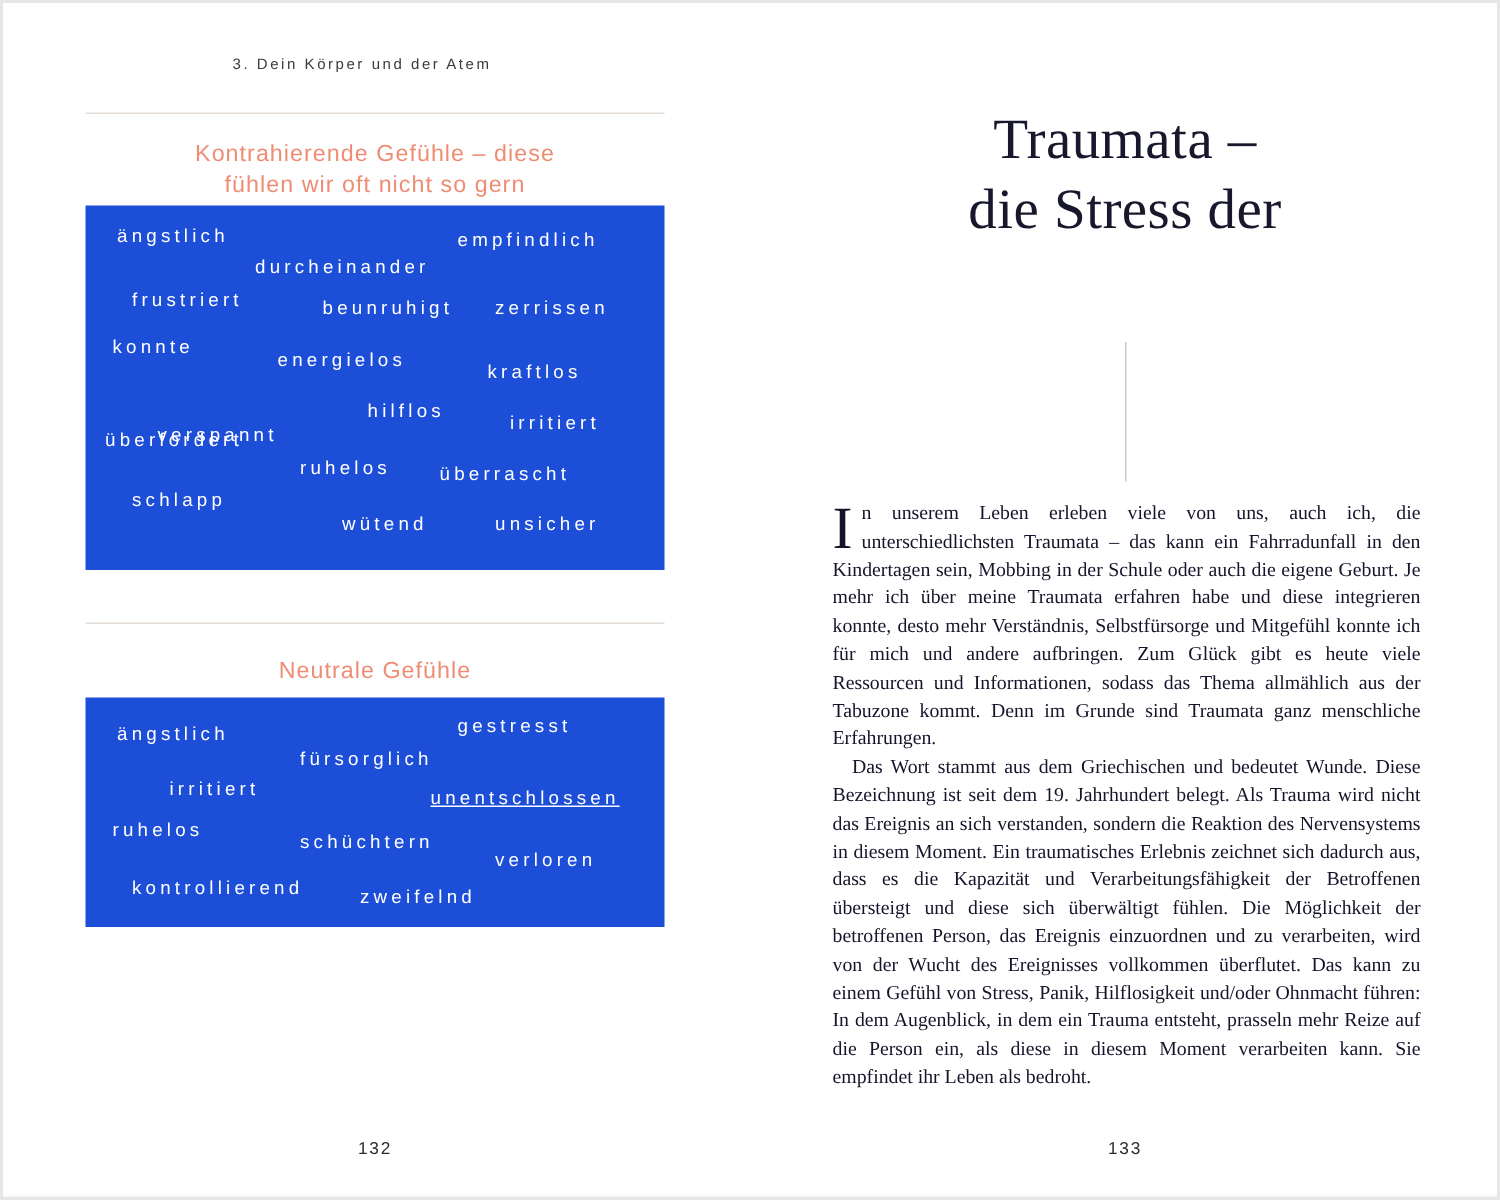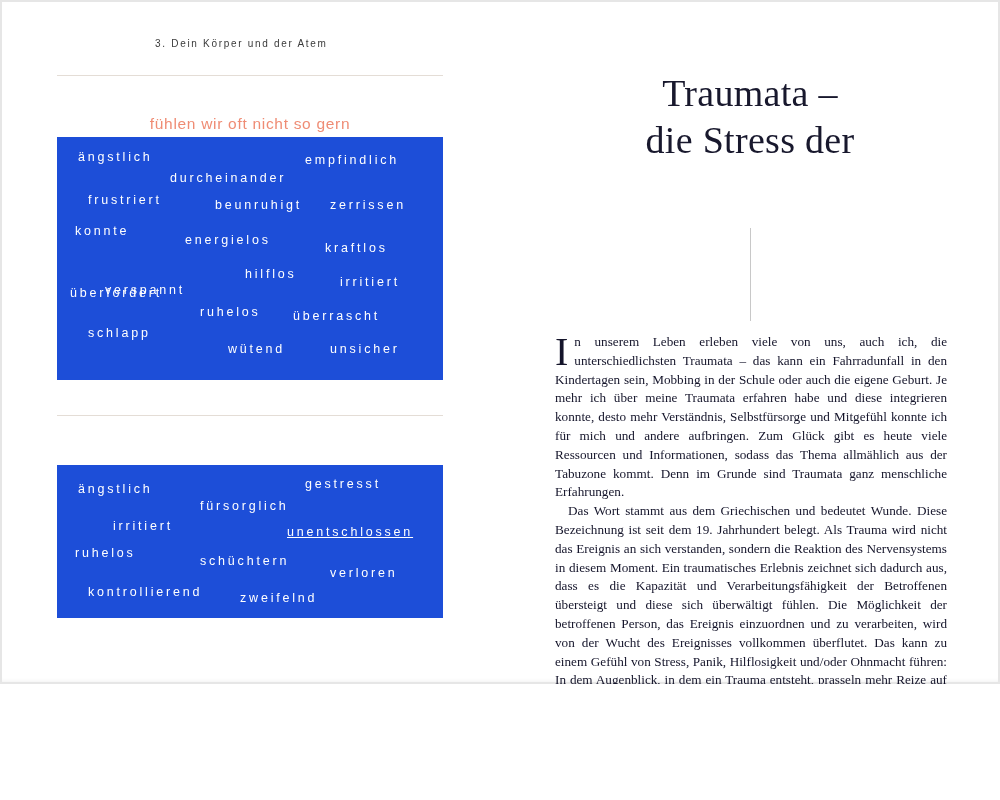--- a/index.html
+++ b/index.html
@@ -1,20 +1,20 @@
 <!DOCTYPE html>
 <html lang="de"><head>
 <meta charset="utf-8">
 <style>
   * { margin:0; padding:0; box-sizing:border-box; }
   html,body { width:1000px; height:800px; background:#fff; }
   body { font-family:"Liberation Sans", sans-serif; color:#1b1b2e; }
 
   .spread {
-    position:relative; width:1000px; height:684px; background:#ffffff;
+    position:relative; width:1000px; height:800px; background:#ffffff;
     box-shadow: inset 0 0 0 2px #e6e6e6, inset 0 -4px 6px -4px #d9d9d9;
     overflow:hidden;
   }
   .page { position:absolute; top:0; height:800px; width:500px; }
   .page-left { left:0; }
   .page-right { left:500px; }
 
   
   .running-header {
     position:absolute; left:155px; top:38px;
@@ -81,21 +81,21 @@
 
 <div class="spread">
 
   <div class="page page-left">
 
     <div class="running-header">3. Dein Körper und der Atem</div>
 
     <div class="rule rule-top"></div>
 
     <div class="section-title section-title-1">
-      <br>
+      <span>Kontrahierende Gefühle – diese</span><br>
       <span>fühlen wir oft nicht so gern</span>
     </div>
 
     <div class="feelings-box feelings-box-1">
         <span class="feeling-word" style="left: 21px; top: 13px;">ängstlich</span>
         <span class="feeling-word" style="left: 248px; top: 16px;">empfindlich</span>
         <span class="feeling-word" style="left: 113px; top: 34px;">durcheinander</span>
         <span class="feeling-word" style="left: 31px; top: 56px;">frustriert</span>
         <span class="feeling-word" style="left: 158px; top: 61px;">beunruhigt</span>
         <span class="feeling-word" style="left: 273px; top: 61px;">zerrissen</span>
@@ -108,20 +108,21 @@
         <span class="feeling-word" style="left: 13px; top: 149px;">überfordert</span>
         <span class="feeling-word" style="left: 143px; top: 168px;">ruhelos</span>
         <span class="feeling-word" style="left: 236px; top: 172px;">überrascht</span>
         <span class="feeling-word" style="left: 31px; top: 189px;">schlapp</span>
         <span class="feeling-word" style="left: 171px; top: 205px;">wütend</span>
         <span class="feeling-word" style="left: 273px; top: 205px;">unsicher</span>
       </div>
 
     <div class="rule rule-mid"></div>
 
+    <div class="section-title section-title-2">Neutrale Gefühle</div>
 
     <div class="feelings-box feelings-box-2">
         <span class="feeling-word" style="left: 21px; top: 17px;">ängstlich</span>
         <span class="feeling-word" style="left: 248px; top: 12px;">gestresst</span>
         <span class="feeling-word" style="left: 143px; top: 34px;">fürsorglich</span>
         <span class="feeling-word" style="left: 56px; top: 54px;">irritiert</span>
         <span class="feeling-word" style="left: 230px; top: 60px; text-decoration: underline;">unentschlossen</span>
         <span class="feeling-word" style="left: 18px; top: 81px;">ruhelos</span>
         <span class="feeling-word" style="left: 143px; top: 89px;">schüchtern</span>
         <span class="feeling-word" style="left: 273px; top: 101px;">verloren</span>

